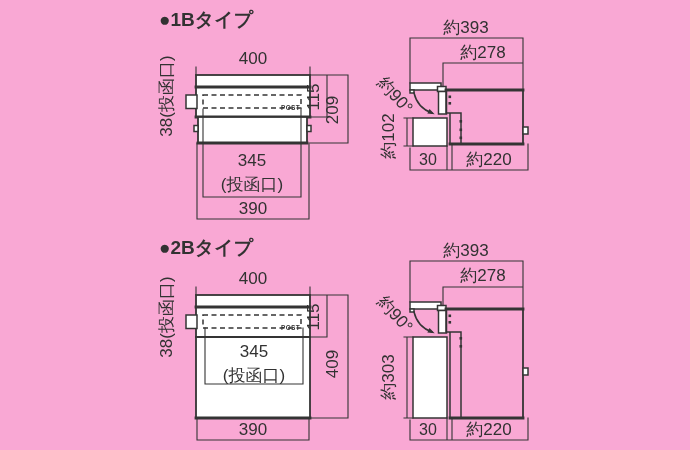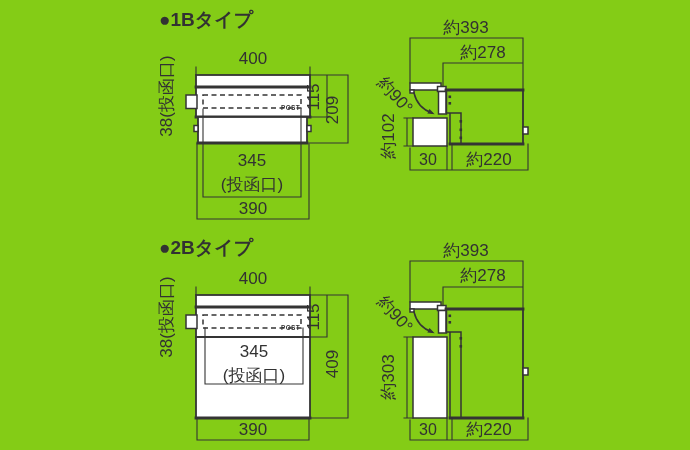--- a/index.html
+++ b/index.html
@@ -1,16 +1,16 @@
 <!DOCTYPE html>
 <html><head>
 <meta charset="utf-8">
 <style>
   html,body{margin:0;padding:0;background:#ffffff;}
-  .canvas{position:relative;width:690px;height:450px;background:#84cc16;overflow:hidden;}
+  .canvas{position:relative;width:690px;height:450px;background:#f9a8d4;overflow:hidden;}
   svg{display:block;}
   svg text{font-family:"Liberation Sans","DejaVu Sans",sans-serif;fill:#323232;}
   .title{font-size:19px;font-weight:700;}
   .dim{font-size:17px;}
   .dim-s{font-size:16px;}
   .logo{font-size:6.5px;font-weight:700;letter-spacing:.3px;}
   .mid{text-anchor:middle;}
   .end{text-anchor:end;}
   .ln{stroke:#343434;stroke-width:1.8;fill:none;stroke-linecap:square;}
   .ln2{stroke:#343434;stroke-width:1.5;fill:none;stroke-linecap:square;}

